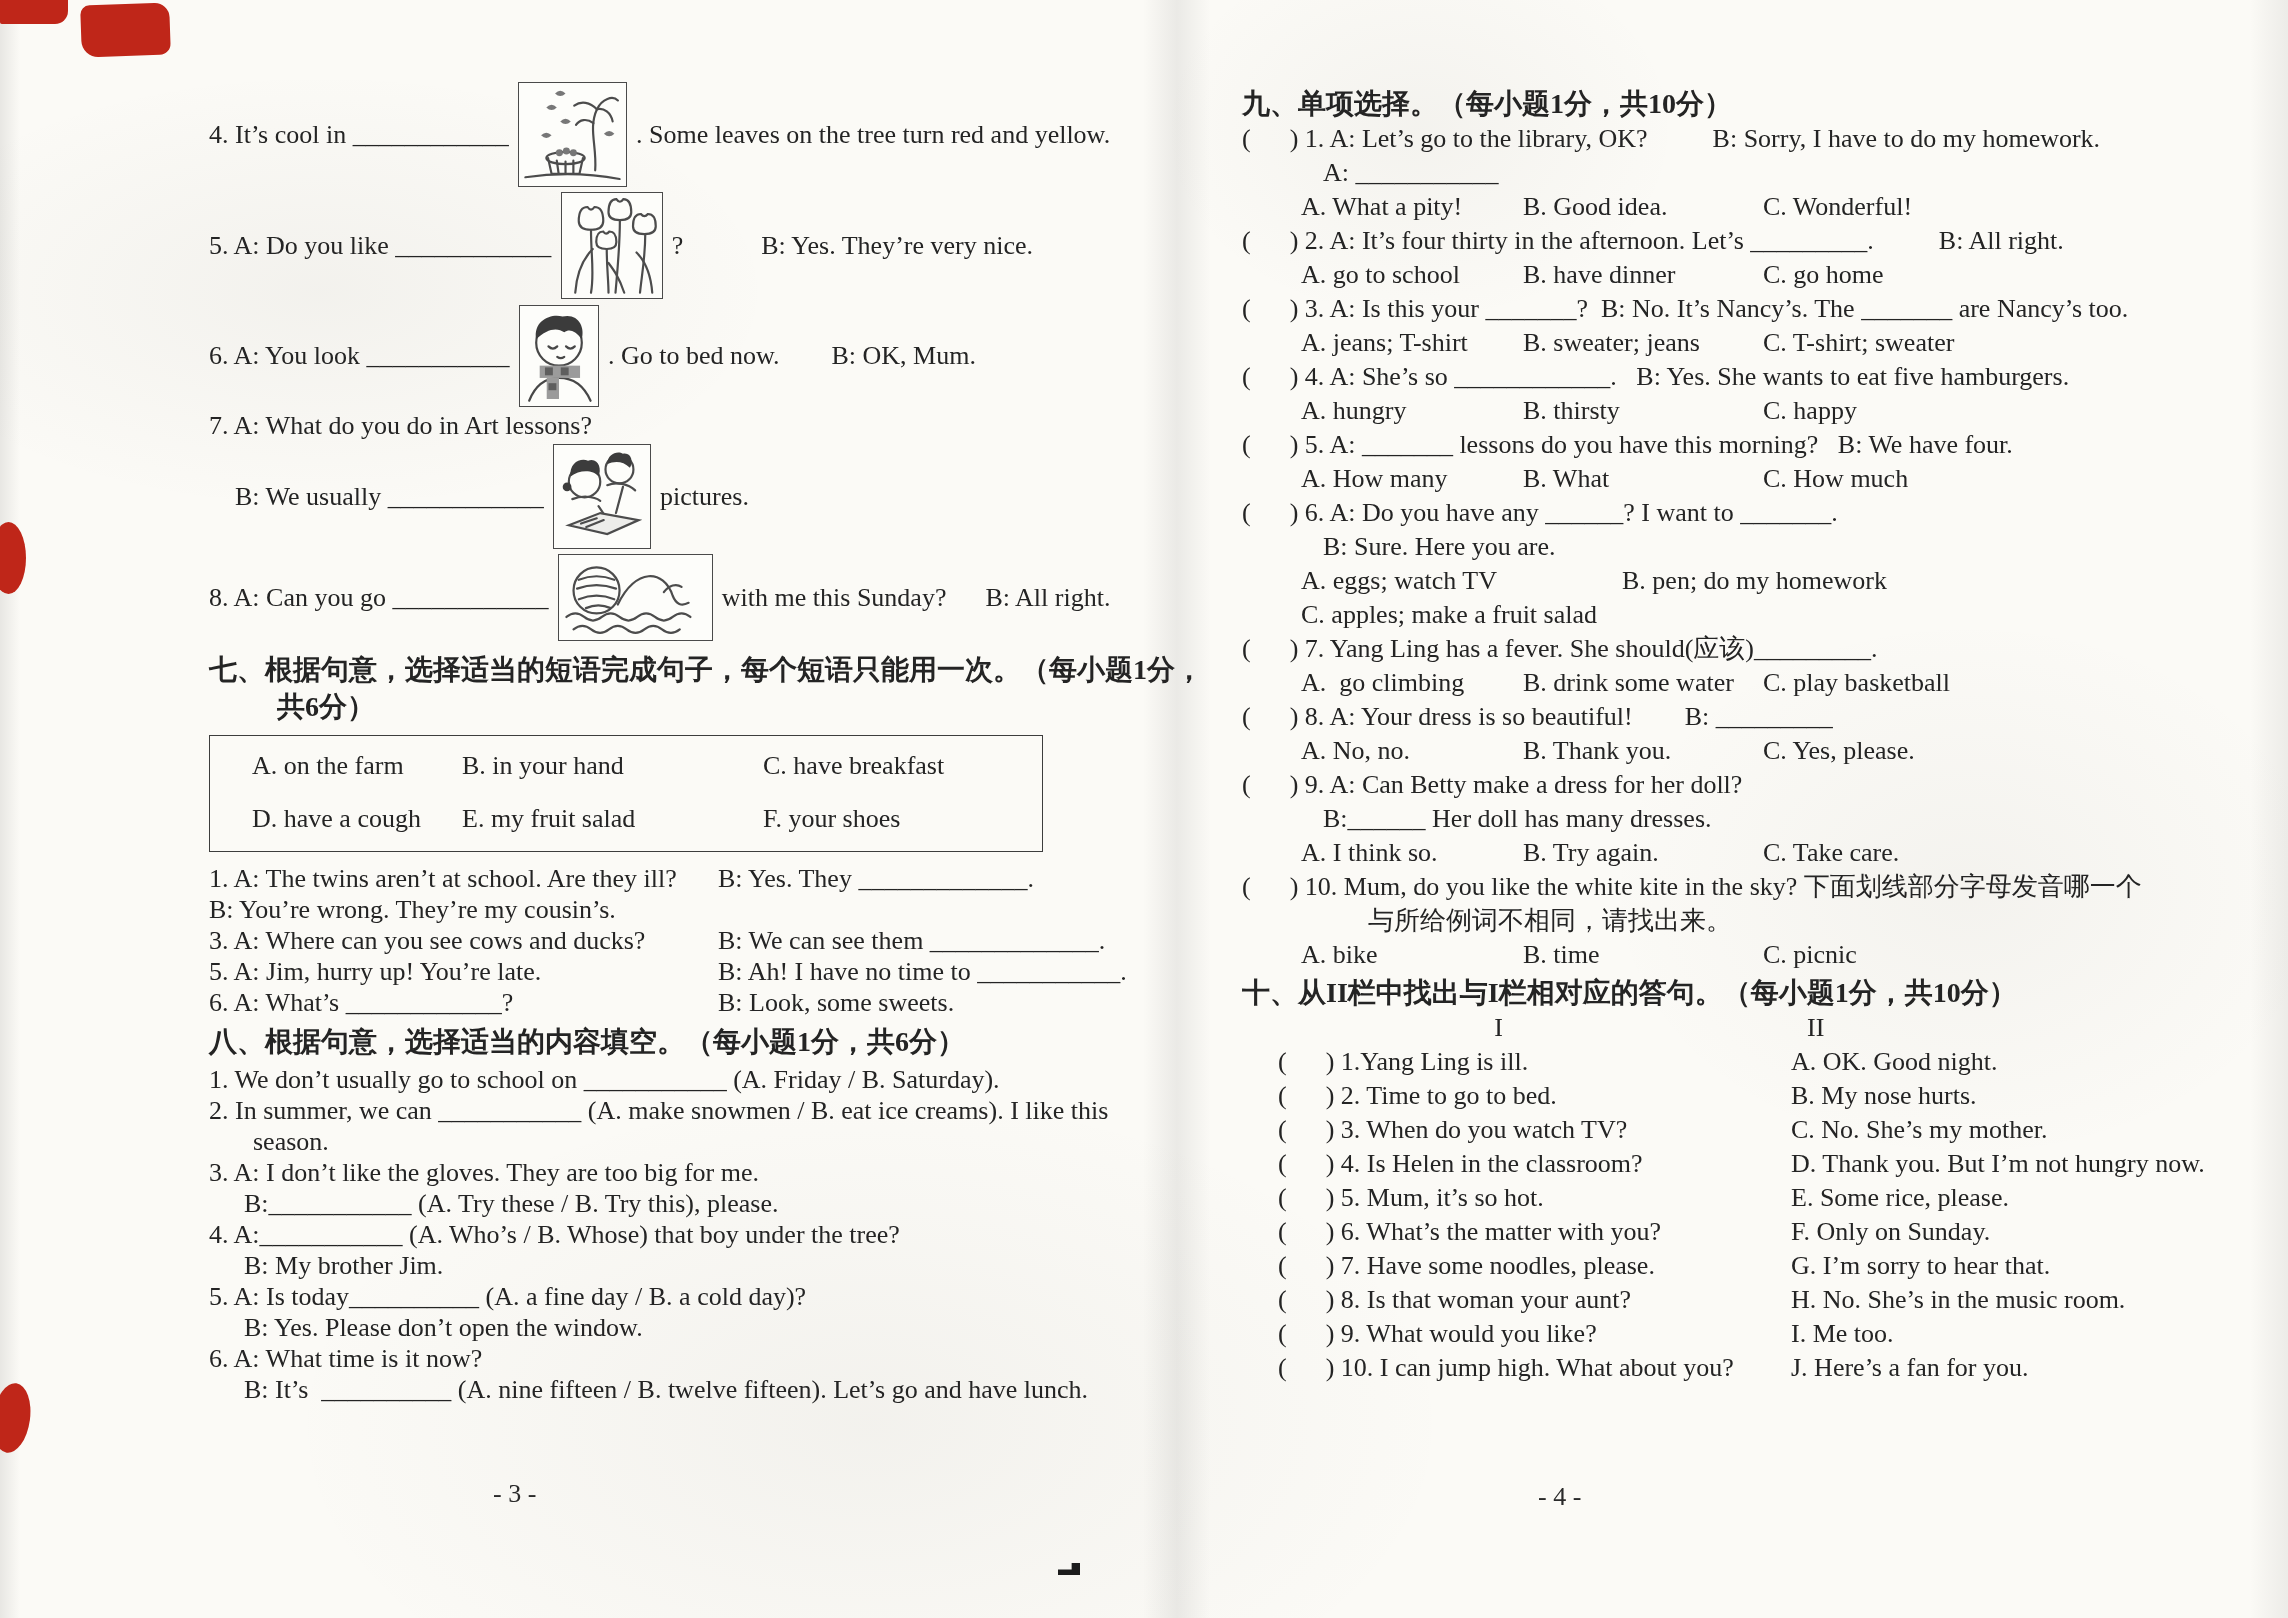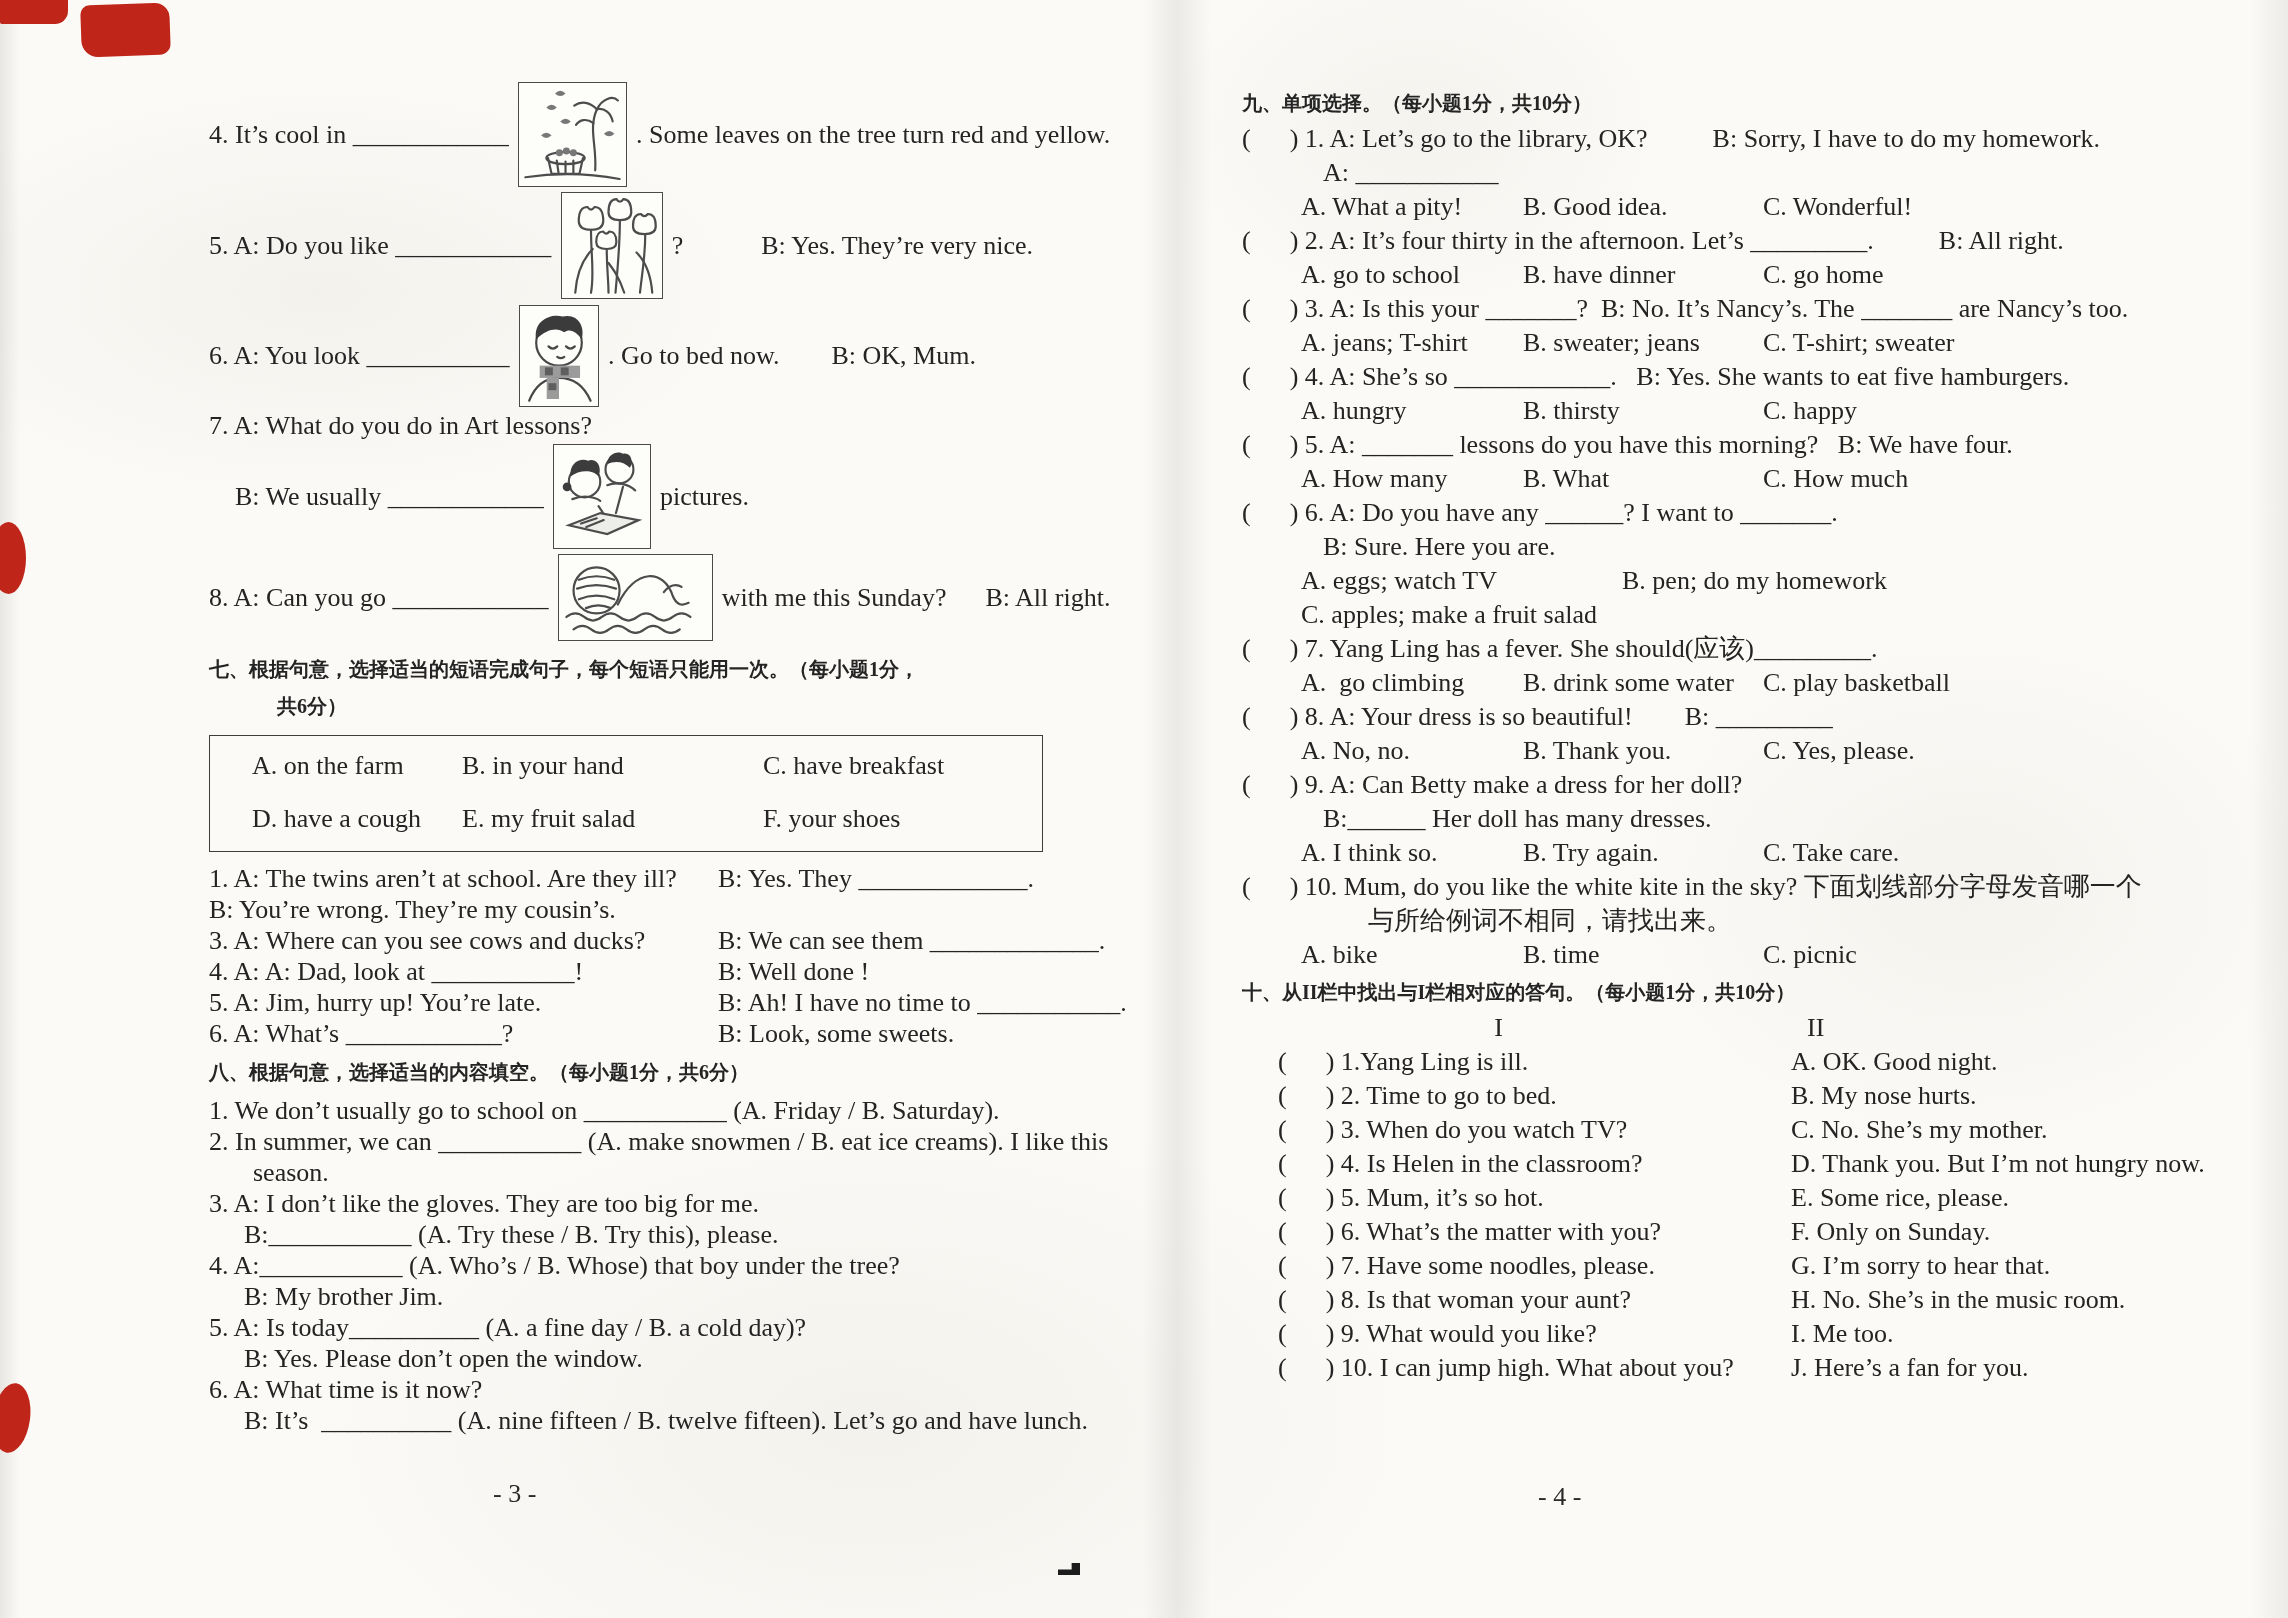--- a/index.html
+++ b/index.html
@@ -25,21 +25,21 @@
   #rm-low{left:-7.4px;top:1383px;width:37px;height:70px;border-radius:50%;transform:rotate(8deg);}
   #blackmark{position:absolute;left:1058px;top:1563px;width:22px;height:12px;background:#1c1c1c;
     clip-path:polygon(0 55%,62% 55%,62% 0,100% 0,100% 100%,0 100%);}
   .pg{position:absolute;color:#242424;}
   .pl{left:209px;top:79px;width:946px;font-size:26px;line-height:31px;}
   .pr{left:1242px;top:85px;width:1015px;font-size:26px;line-height:34px;}
   .line{white-space:pre;}
   .picrow{display:flex;align-items:center;white-space:pre;}
   .imgbox{flex:0 0 auto;border:1.8px solid #4a4a4a;background:#fdfdfa;margin:2.8px 9.2px;display:flex;}
   .imgbox svg{width:100%;height:100%;}
-  .t1{font-weight:bold;font-size:20px;line-height:37px;}
+  .t1{font-weight:bold;font-size:28px;line-height:37px;}
   .t1b{padding-left:68px;}
   .phrasebox{border:1.8px solid #3d3d3d;width:783px;margin:9.2px 0 11px 0;
     padding:14.8px 7.4px 16.6px 42px;display:grid;grid-template-columns:210px 301px auto;row-gap:22px;}
   .phrasebox span{white-space:pre;}
   .s7row{display:flex;}
   .s7a{width:509px;white-space:pre;flex:0 0 auto;}
   .s7b{white-space:pre;}
   .s8title{margin:5.5px 0 3.7px 0;}
   .indB{padding-left:35px;}
   .indS{padding-left:44px;}
@@ -205,24 +205,20 @@
       <span class="s7b">B: Yes. They _____________.</span>
     </div>
     <div class="s7row">
       <span class="s7b">B: You’re wrong. They’re my cousin’s.</span>
     </div>
     <div class="s7row">
       <span class="s7a">3. A: Where can you see cows and ducks?</span>
       <span class="s7b">B: We can see them _____________.</span>
     </div>
     <div class="s7row">
-      <span class="s7a">4. A: A: Dad, look at ___________!</span>
-      <span class="s7b">B: Well done !</span>
-    </div>
-    <div class="s7row">
       <span class="s7a">5. A: Jim, hurry up! You’re late.</span>
       <span class="s7b">B: Ah! I have no time to ___________.</span>
     </div>
     <div class="s7row">
       <span class="s7a">6. A: What’s ____________?</span>
       <span class="s7b">B: Look, some sweets.</span>
     </div>
 
     <div class="line t1 s8title">八、根据句意，选择适当的内容填空。（每小题1分，共6分）</div>
     <div class="line">1. We don’t usually go to school on ___________ (A. Friday / B. Saturday).</div>

